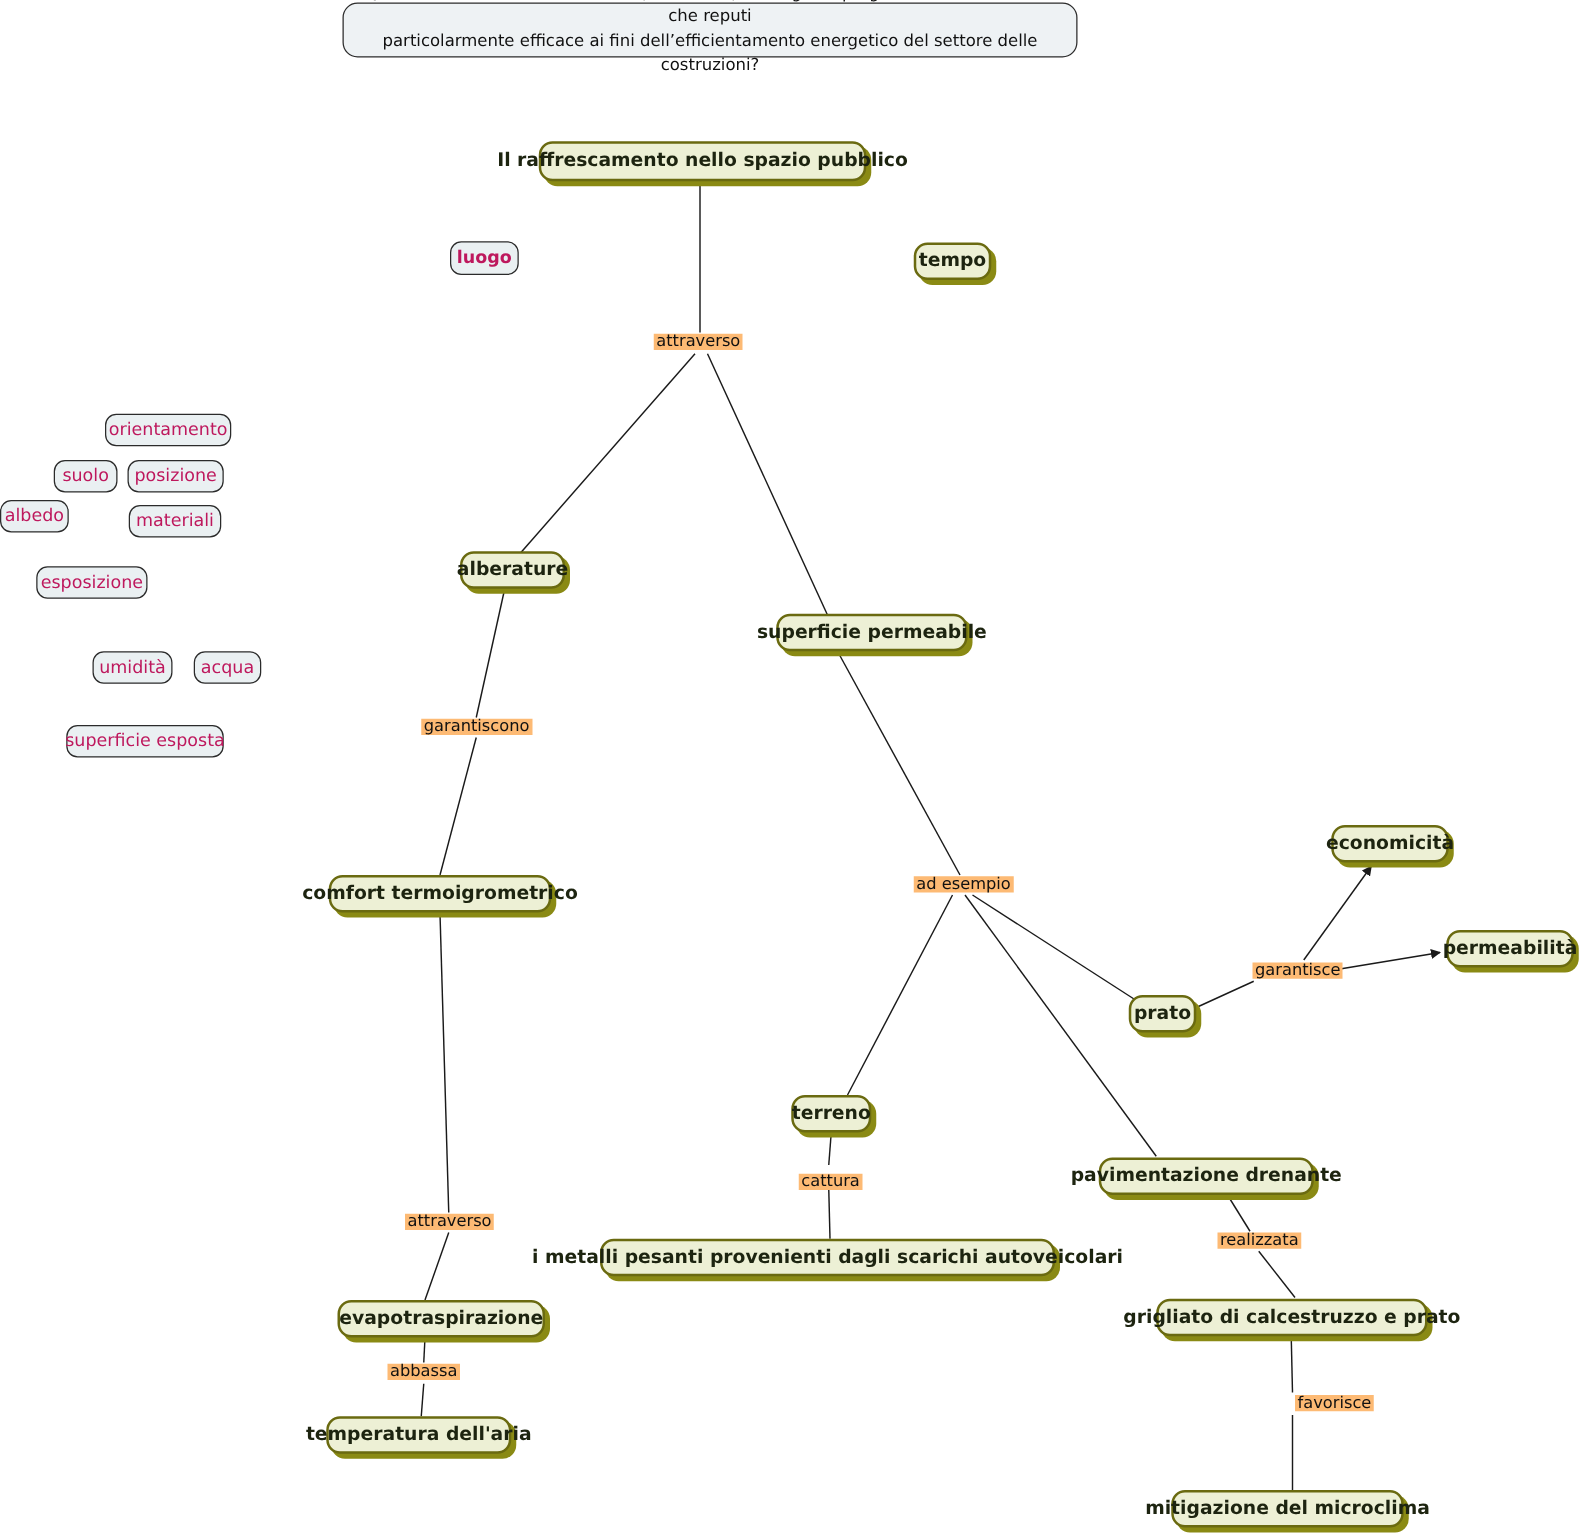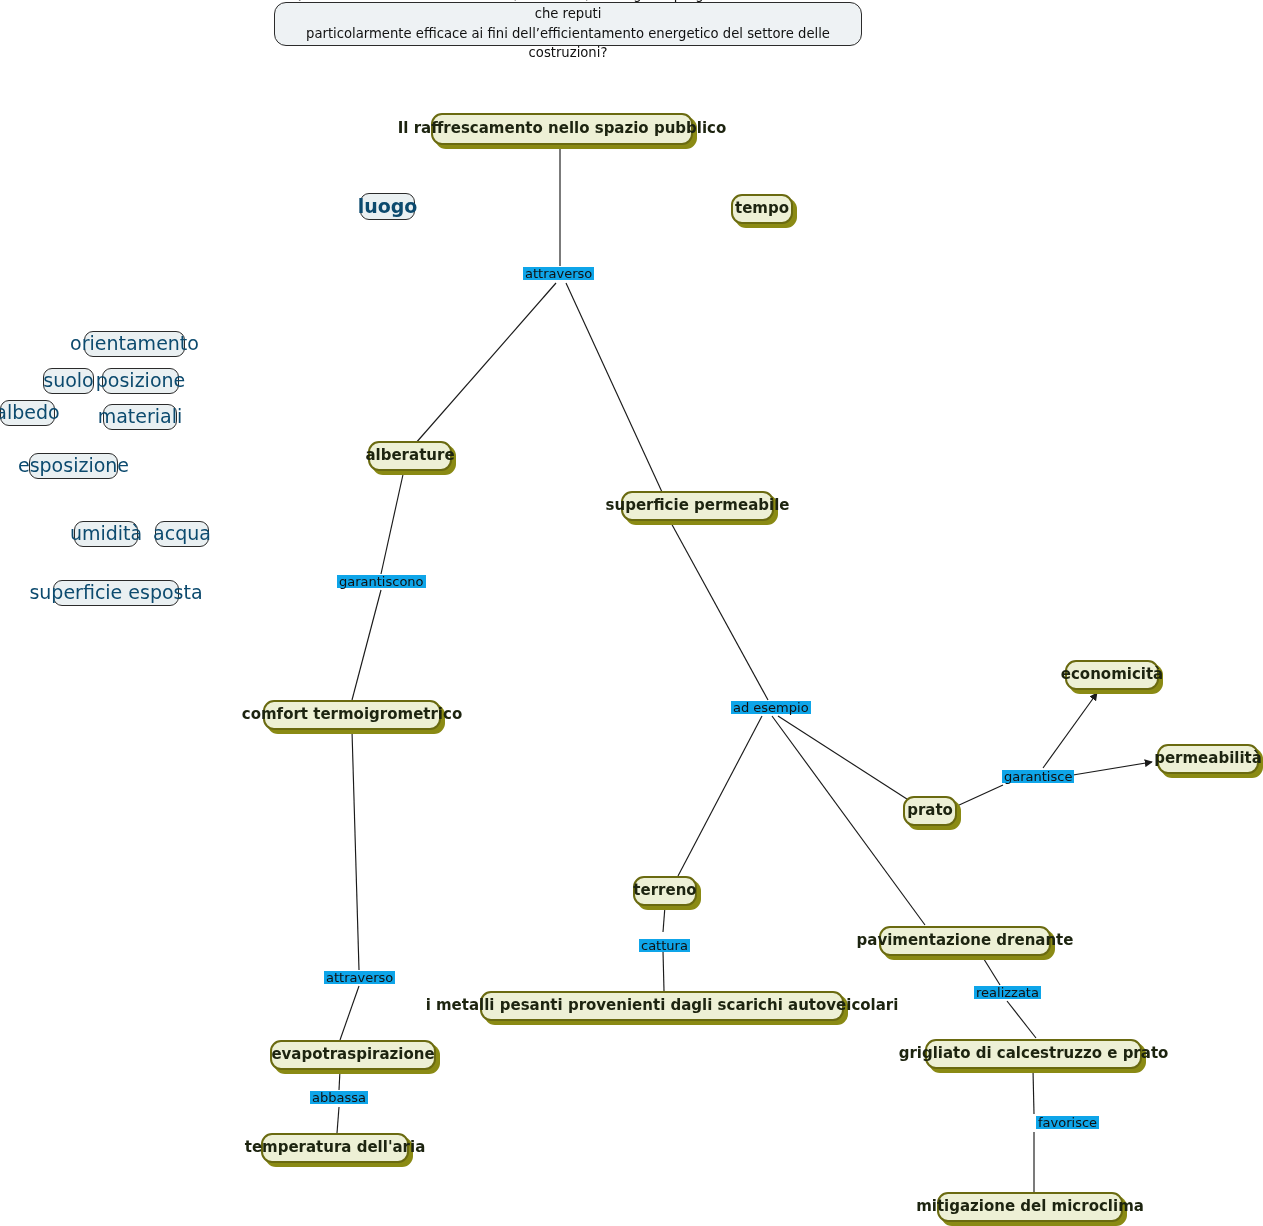--- a/index.html
+++ b/index.html
@@ -58,23 +58,23 @@
   }
 
   .node.concept.tall {
     height: 32px;
   }
 
   
   .node.floating {
     background: #eaf0f2;
     border: 1.4px solid #2b2b2b;
-    color: #0c4a6e;
+    color: #be185d;
     font-weight: normal;
-    font-size: 19px;
+    font-size: 14px;
     padding: 0 10px;
     height: 26px;
     border-radius: 9px;
   }
 
   .node.floating.bold {
     font-weight: bold;
   }
 
   
@@ -93,21 +93,21 @@
     align-items: center;
     justify-content: center;
   }
   #question-box span { display: block; }
 
   
   .link-label {
     position: absolute;
     font-size: 13px;
     color: #111111;
-    background: #0ea5e9;
+    background: #fdba74;
     white-space: nowrap;
     font-weight: normal;
     padding: 0 2px;
     line-height: 1;
   }
 </style>
 </head>
 <body>
 
 <div id="canvas">

